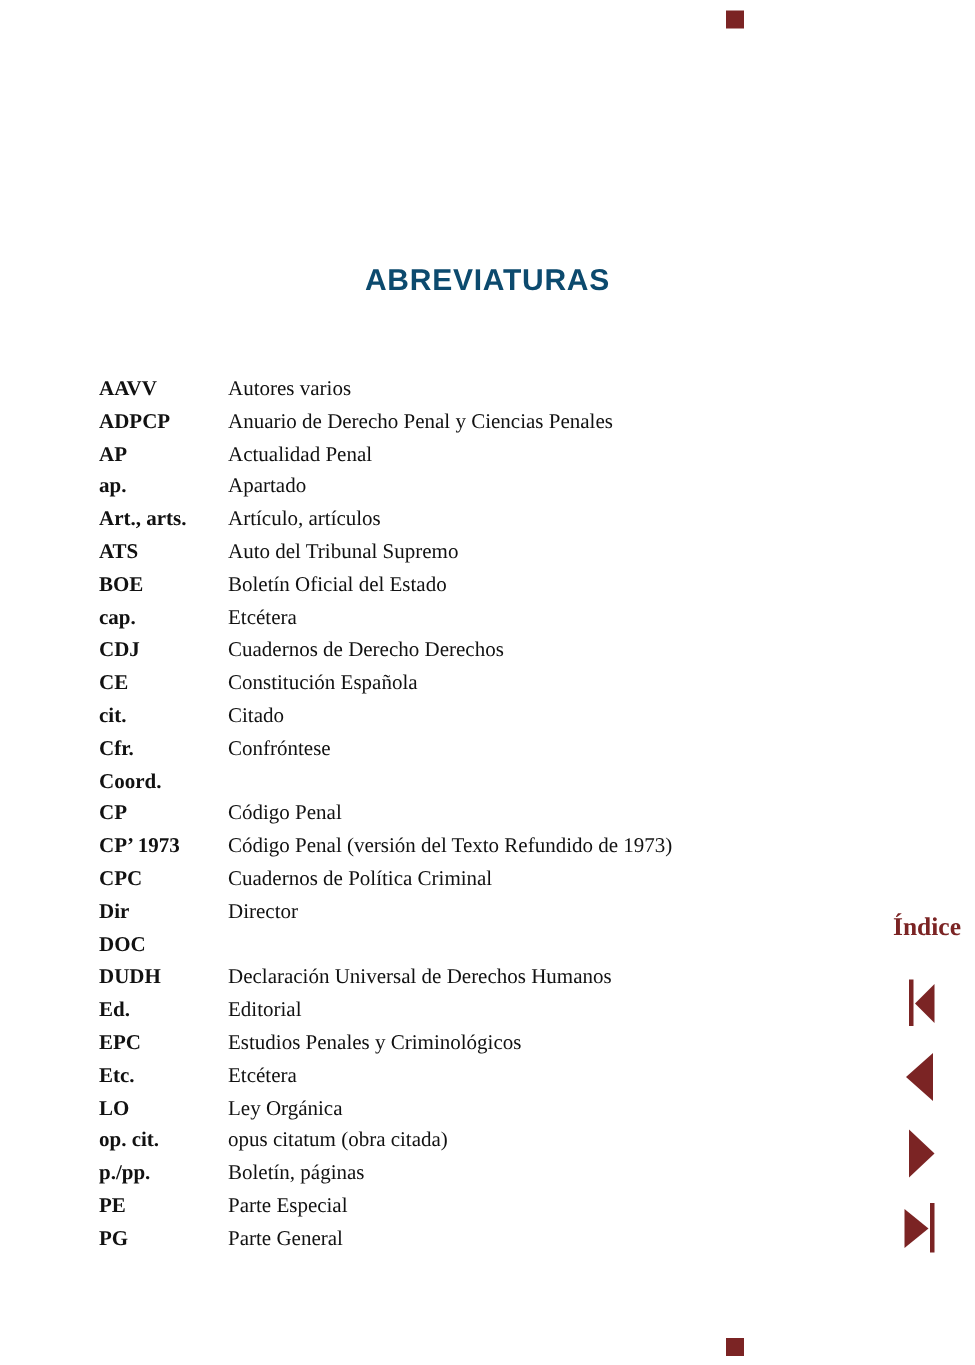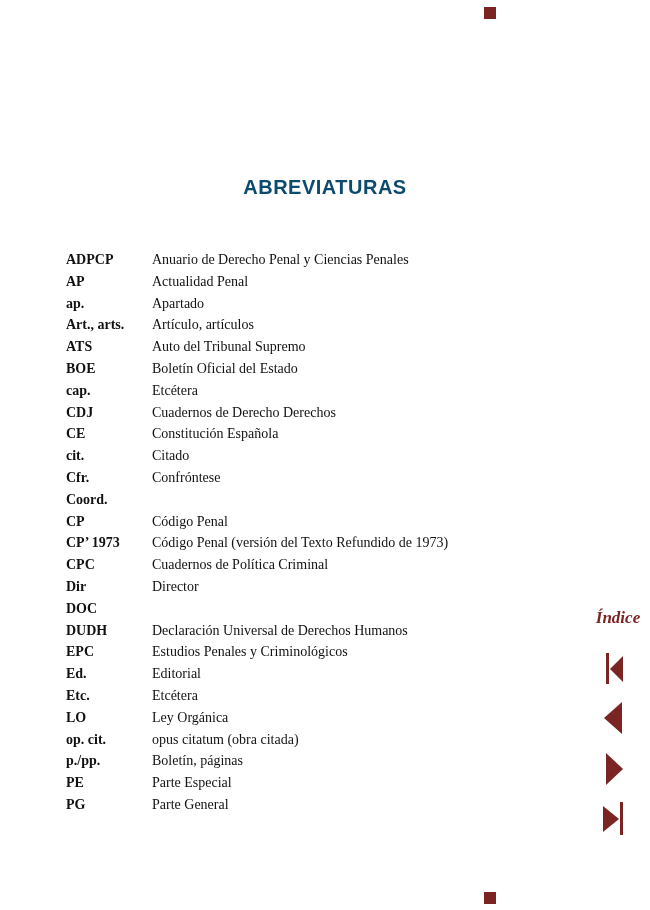--- a/index.html
+++ b/index.html
@@ -51,21 +51,20 @@
     font-weight: 700;
   }
   .abbr-meaning { flex: 1; }
   .index-link {
     position: absolute;
     left: 586px;
     top: 608px;
     width: 64px;
     text-align: center;
     font-family: "Liberation Serif", serif;
-    font-style: italic;
     font-weight: 700;
     font-size: 17px;
     color: var(--accent);
     cursor: pointer;
   }
   .nav-btn {
     position: absolute;
     display: flex;
     align-items: center;
     gap: 1px;
@@ -92,20 +91,24 @@
 <body>
 
 <div class="page">
 
   <div class="corner-square top"></div>
 
   <h1 class="title">ABREVIATURAS</h1>
 
   <div class="abbr-list">
 
+      <div class="abbr-row">
+        <span class="abbr-key">AAVV</span>
+        <span class="abbr-meaning">Autores varios</span>
+      </div>
 
       <div class="abbr-row">
         <span class="abbr-key">ADPCP</span>
         <span class="abbr-meaning">Anuario de Derecho Penal y Ciencias Penales</span>
       </div>
 
       <div class="abbr-row">
         <span class="abbr-key">AP</span>
         <span class="abbr-meaning">Actualidad Penal</span>
       </div>
@@ -183,27 +186,27 @@
       <div class="abbr-row">
         <span class="abbr-key">DOC</span>
       </div>
 
       <div class="abbr-row">
         <span class="abbr-key">DUDH</span>
         <span class="abbr-meaning">Declaración Universal de Derechos Humanos</span>
       </div>
 
       <div class="abbr-row">
+        <span class="abbr-key">Ed.</span>
+        <span class="abbr-meaning">Editorial</span>
+      </div>
+
+      <div class="abbr-row">
         <span class="abbr-key">EPC</span>
         <span class="abbr-meaning">Estudios Penales y Criminológicos</span>
-      </div>
-
-      <div class="abbr-row">
-        <span class="abbr-key">Ed.</span>
-        <span class="abbr-meaning">Editorial</span>
       </div>
 
       <div class="abbr-row">
         <span class="abbr-key">Etc.</span>
         <span class="abbr-meaning">Etcétera</span>
       </div>
 
       <div class="abbr-row">
         <span class="abbr-key">LO</span>
         <span class="abbr-meaning">Ley Orgánica</span>

